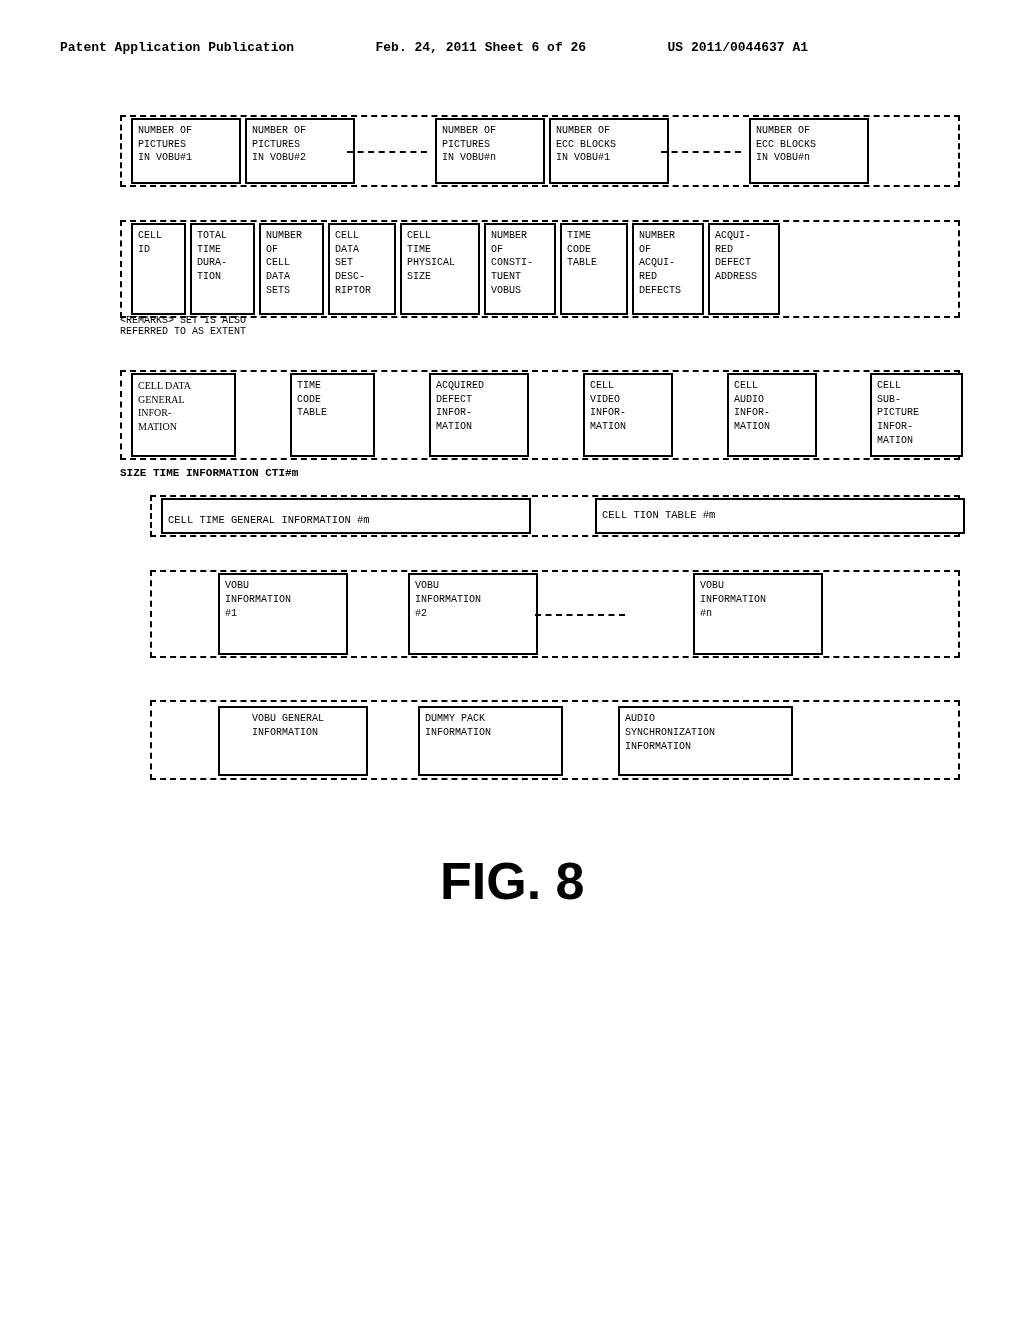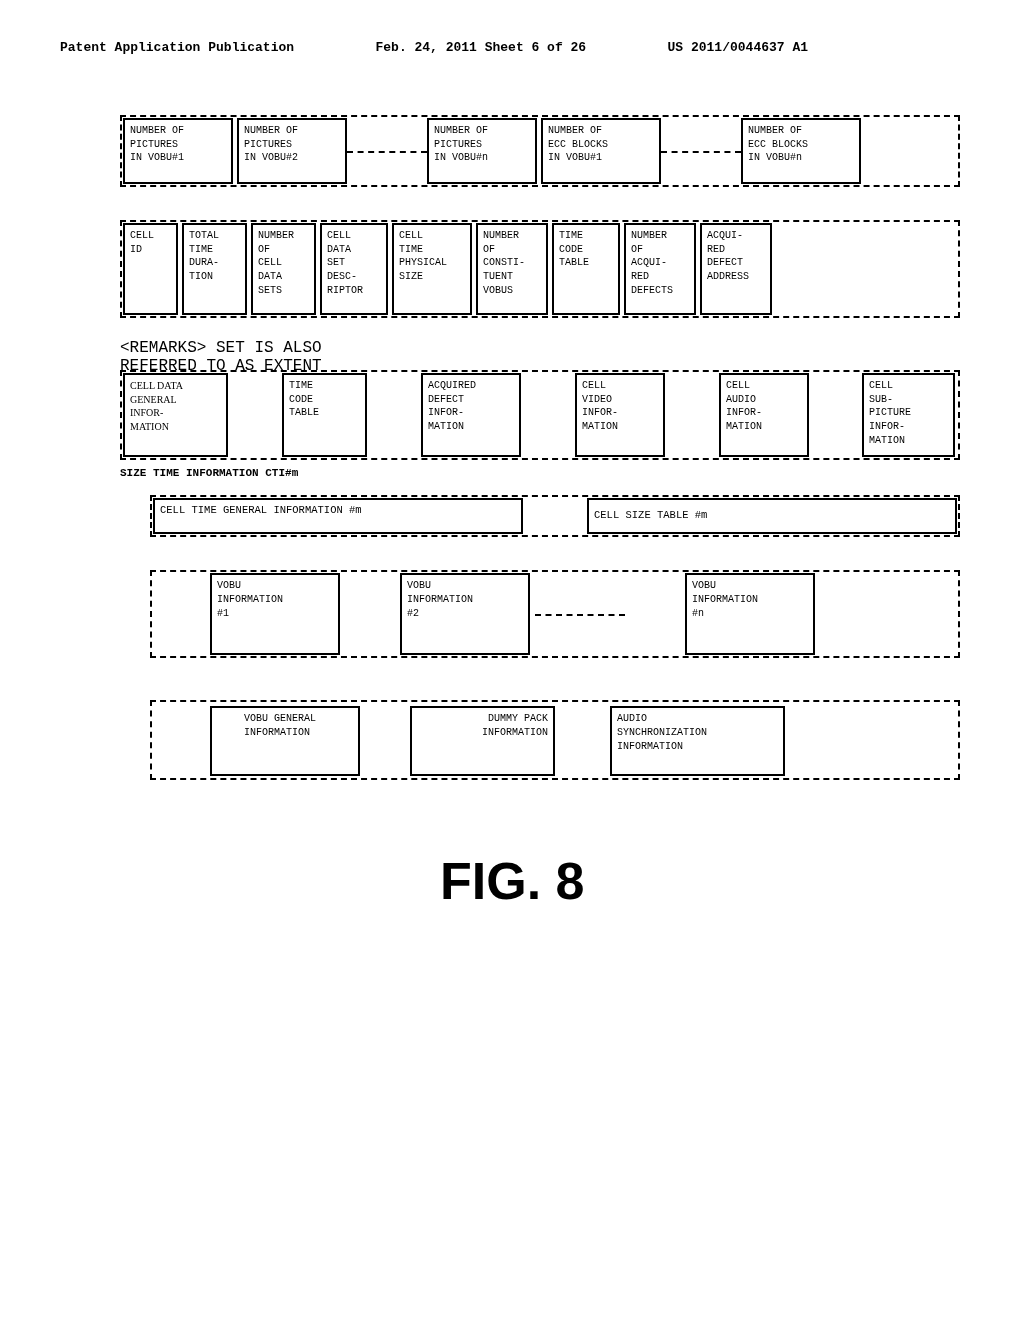--- a/index.html
+++ b/index.html
@@ -43,20 +43,21 @@
     
     .box {
       position: absolute;
       border: 2px solid #000;
       background: #fff;
       font-size: 10.5px;
       font-family: 'Courier New', Courier, monospace;
       padding: 4px 5px;
       line-height: 1.3;
       text-align: left;
+      margin-left: 8px;
     }
 
     
     .remark-text {
       position: absolute;
       font-size: 10.5px;
       font-family: 'Courier New', Courier, monospace;
     }
 
     
@@ -140,21 +141,21 @@
     </div>
 
     <div class="box" style="top:108px; left:504px; width:72px; height:92px;">
       <span style="font-size:10px; line-height:1.3;">NUMBER<br>OF<br>ACQUI-<br>RED<br>DEFECTS</span>
     </div>
 
     <div class="box" style="top:108px; left:580px; width:72px; height:92px;">
       <span style="font-size:10px; line-height:1.3;">ACQUI-<br>RED<br>DEFECT<br>ADDRESS</span>
     </div>
 
-    <div class="remark-text" style="top:224px; left:0; font-size:16px;">
+    <div class="remark-text" style="top:200px; left:0; font-size:10px;">
       &lt;REMARKS&gt; SET IS ALSO<br>REFERRED TO AS EXTENT
     </div>
 
     <div style="position:absolute; top:255px; left:0; width:840px; height:90px; border:2px dashed #000;">
     </div>
 
     <div class="box" style="top:258px; left:3px; width:105px; height:84px;font-family:Liberation Serif, serif;">
       <span style="font-size:10px; line-height:1.3;">CELL DATA<br>GENERAL<br>INFOR-<br>MATION</span>
     </div>
 
@@ -178,26 +179,26 @@
       <span style="font-size:10px; line-height:1.3;">CELL<br>SUB-<br>PICTURE<br>INFOR-<br>MATION</span>
     </div>
 
     <div class="remark-text" style="top:352px; left:0; font-size:11px; font-weight:bold;">
       SIZE TIME INFORMATION CTI#m
     </div>
 
     <div style="position:absolute; top:380px; left:30px; width:810px; height:42px; border:2px dashed #000;">
     </div>
 
-    <div class="box" style="top:383px; left:33px; width:370px; height:36px; display:flex; align-items:flex-start;">
+    <div class="box" style="top:383px; left:33px; width:370px; height:36px; display:flex; align-items:flex-end;">
       <span style="font-size:10.5px;">CELL TIME GENERAL INFORMATION #m</span>
     </div>
 
     <div class="box" style="top:383px; left:467px; width:370px; height:36px; display:flex; align-items:center;">
-      <span style="font-size:10.5px;">CELL SIZE TABLE #m</span>
+      <span style="font-size:10.5px;">CELL TION TABLE #m</span>
     </div>
 
     <div style="position:absolute; top:455px; left:30px; width:810px; height:88px; border:2px dashed #000;">
     </div>
 
     <div class="box" style="top:458px; left:90px; width:130px; height:82px;">
       <span style="font-size:10px; line-height:1.4;">VOBU<br>INFORMATION<br>#1</span>
     </div>
 
     <div class="box" style="top:458px; left:280px; width:130px; height:82px;">
@@ -210,21 +211,21 @@
       <span style="font-size:10px; line-height:1.4;">VOBU<br>INFORMATION<br>#n</span>
     </div>
 
     <div style="position:absolute; top:585px; left:30px; width:810px; height:80px; border:2px dashed #000;">
     </div>
 
     <div class="box" style="top:615px; left:90px; width:150px; height:70px; top:591px;padding-left:32px;">
       <span style="font-size:10px; line-height:1.4;">VOBU GENERAL<br>INFORMATION</span>
     </div>
 
-    <div class="box" style="top:591px; left:290px; width:145px; height:70px;text-align:right;">
+    <div class="box" style="top:591px; left:290px; width:145px; height:70px;">
       <span style="font-size:10px; line-height:1.4;">DUMMY PACK<br>INFORMATION</span>
     </div>
 
     <div class="box" style="top:591px; left:490px; width:175px; height:70px;">
       <span style="font-size:10px; line-height:1.4;">AUDIO<br>SYNCHRONIZATION<br>INFORMATION</span>
     </div>
 
     <div class="fig-label" style="position:absolute; top:700px; left:320px; font-size:52px; font-weight:bold; font-family:Arial,sans-serif;margin-top:36px;">FIG. 8</div>
 
   </div>

